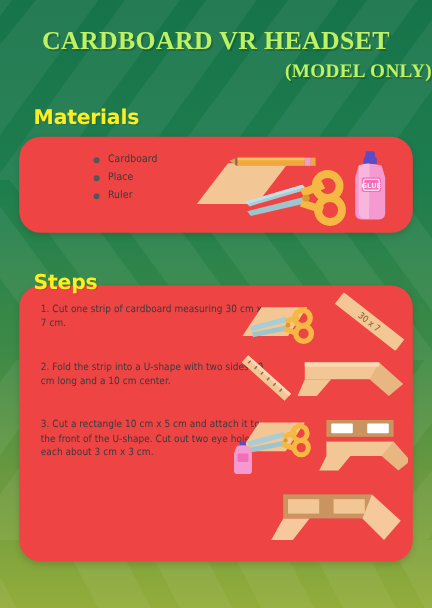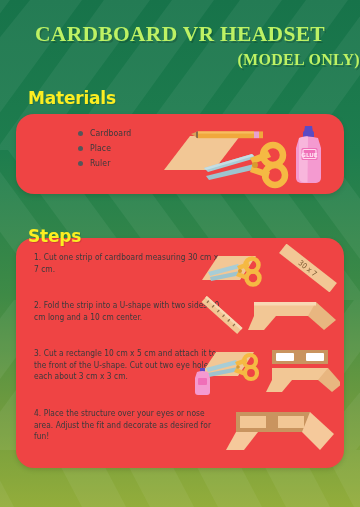--- a/index.html
+++ b/index.html
@@ -208,21 +208,20 @@
   </svg>
 </div>
 
 <div class="section-head" id="head-steps">Steps</div>
 
 <div class="card" id="steps-card">
 
   <div class="step" id="step-1">1. Cut one strip of cardboard measuring 30 cm x 7 cm.</div>
   <div class="step" id="step-2">2. Fold the strip into a U-shape with two sides 10 cm long and a 10 cm center.</div>
   <div class="step" id="step-3">3. Cut a rectangle 10 cm x 5 cm and attach it to the front of the U-shape. Cut out two eye holes, each about 3 cm x 3 cm.</div>
-  <div class="step" id="step-4">4. Place the structure over your eyes or nose area. Adjust the fit and decorate as desired for fun!</div>
 
   <svg class="step-art" style="left:186px; top:6px;" width="136" height="48" viewBox="0 0 136 48">
     <g>
       <polygon points="0,36 16,12 54,12 38,36" fill="#f2c795"></polygon>
       <path d="M6,28 L36,20 L38,24 L8,32 Z" fill="#a8cdd6"></path>
       <path d="M8,33 L38,27 L39,31 L9,37 Z" fill="#9ec4ce"></path>
       <circle cx="50" cy="21" r="6.5" fill="none" stroke="#f5b943" stroke-width="4.5"></circle>
       <circle cx="51" cy="34" r="6.5" fill="none" stroke="#f5b943" stroke-width="4.5"></circle>
       <path d="M35,22 L46,18 L48,22 L37,26 Z" fill="#f5b943"></path>
       <path d="M36,28 L47,32 L45,36 L34,32 Z" fill="#f5b943"></path>

